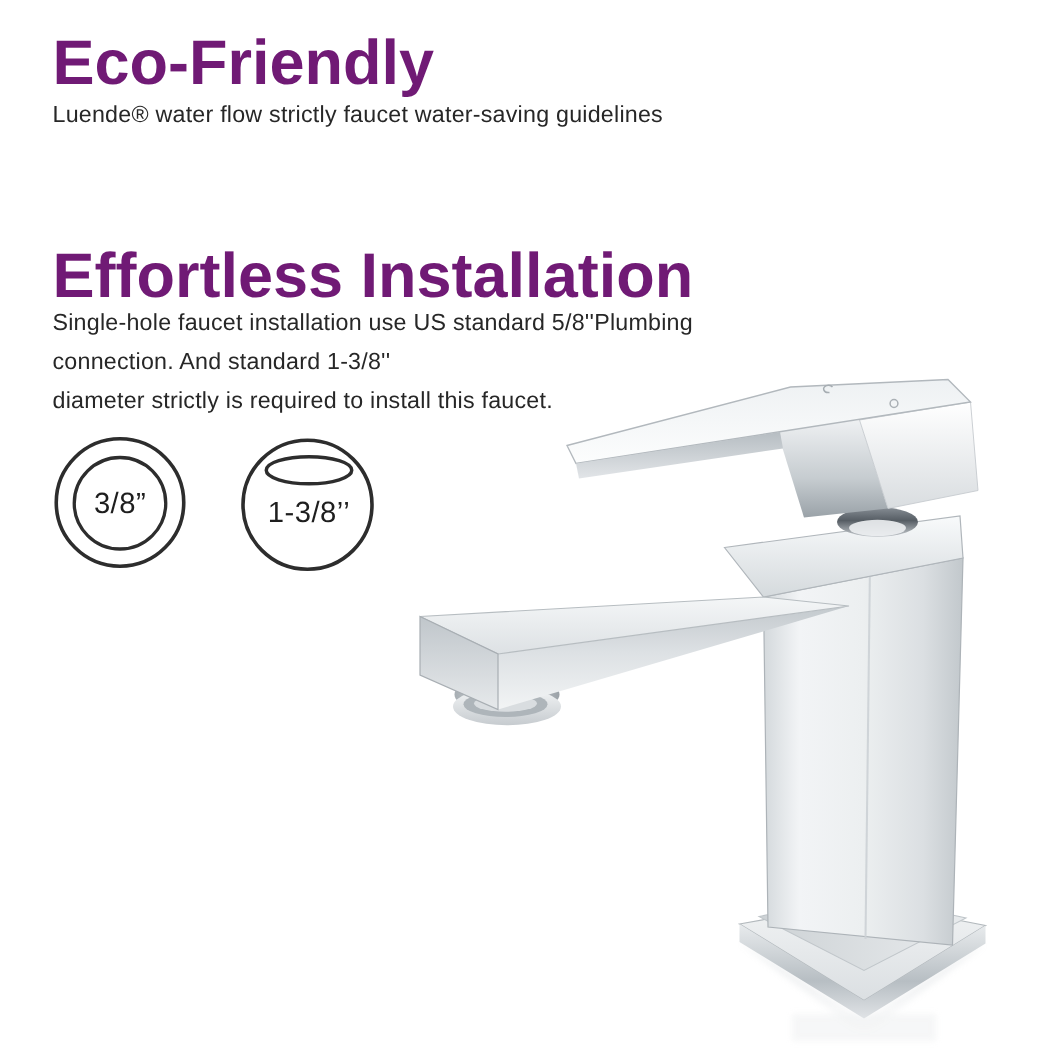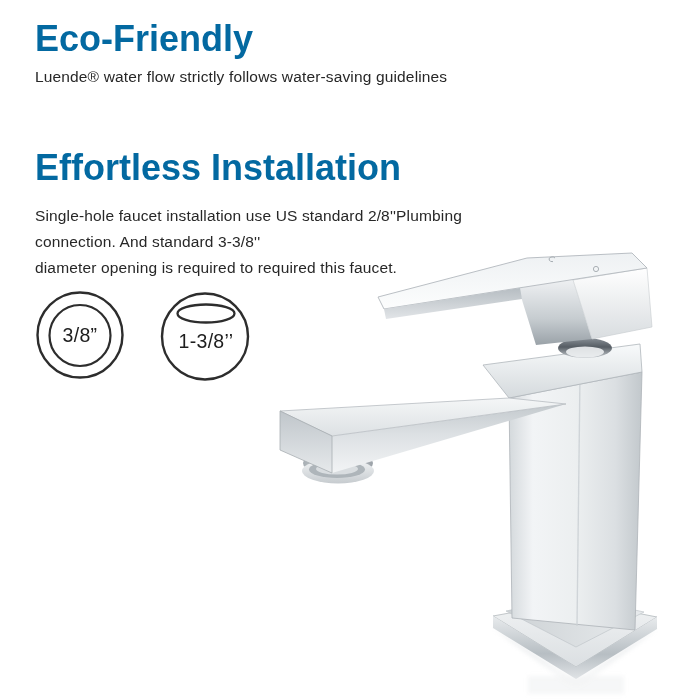--- a/index.html
+++ b/index.html
@@ -2,25 +2,25 @@
 <html><head>
 <meta charset="utf-8">
 <style>
   html,body{margin:0;padding:0;background:#ffffff;}
   .canvas{
     position:relative;width:700px;height:700px;background:#ffffff;
     overflow:hidden;font-family:"Liberation Sans",sans-serif;
   }
   .sec-heading{
     position:absolute;left:35px;margin:0;
-    font-size:36px;font-weight:700;color:#0369a1;letter-spacing:0;
+    font-size:42px;font-weight:700;color:#701a75;letter-spacing:0;
     font-family:"Liberation Sans",sans-serif;white-space:nowrap;
   }
   #eco-heading{top:18px;}
-  #install-heading{top:147px;}
+  #install-heading{top:160px;}
   .body-text{
     position:absolute;left:35px;margin:0;color:#272727;
     font-size:15.5px;letter-spacing:0.15px;white-space:nowrap;
   }
   #eco-body{top:63px;line-height:27px;}
   #install-body{top:203px;line-height:26px;}
   .ln{display:block;}
   .badges-svg{position:absolute;left:25px;top:280px;width:260px;height:120px;}
   .badges-svg text{
     font-family:"Liberation Sans",sans-serif;font-size:19.5px;fill:#1e1e1e;
@@ -28,28 +28,28 @@
   }
   .faucet-svg{position:absolute;left:230px;top:250px;width:460px;height:450px;}
 </style>
 </head>
 <body>
 
 <div class="canvas">
 
   <h1 class="sec-heading" id="eco-heading">Eco-Friendly</h1>
   <p class="body-text" id="eco-body">
-    <span class="ln">Luende® water flow strictly follows water-saving guidelines</span>
+    <span class="ln">Luende® water flow strictly faucet water-saving guidelines</span>
   </p>
 
   <h1 class="sec-heading" id="install-heading">Effortless Installation</h1>
   <p class="body-text" id="install-body">
-    <span class="ln">Single-hole faucet installation use US standard 2/8''Plumbing</span>
-    <span class="ln">connection. And standard 3-3/8''</span>
-    <span class="ln">diameter opening is required to required this faucet.</span>
+    <span class="ln">Single-hole faucet installation use US standard 5/8''Plumbing</span>
+    <span class="ln">connection. And standard 1-3/8''</span>
+    <span class="ln">diameter strictly is required to install this faucet.</span>
   </p>
 
   <svg class="badges-svg" viewBox="0 0 260 120">
     <g>
       <circle cx="55" cy="55" r="42.5" fill="none" stroke="#2d2d2d" stroke-width="2.4"></circle>
       <circle cx="55" cy="55.5" r="30.5" fill="none" stroke="#2d2d2d" stroke-width="2.2"></circle>
       <text x="55" y="62" text-anchor="middle">3/8”</text>
     </g>
     <g>
       <circle cx="180" cy="56.5" r="43" fill="none" stroke="#2d2d2d" stroke-width="2.4"></circle>

